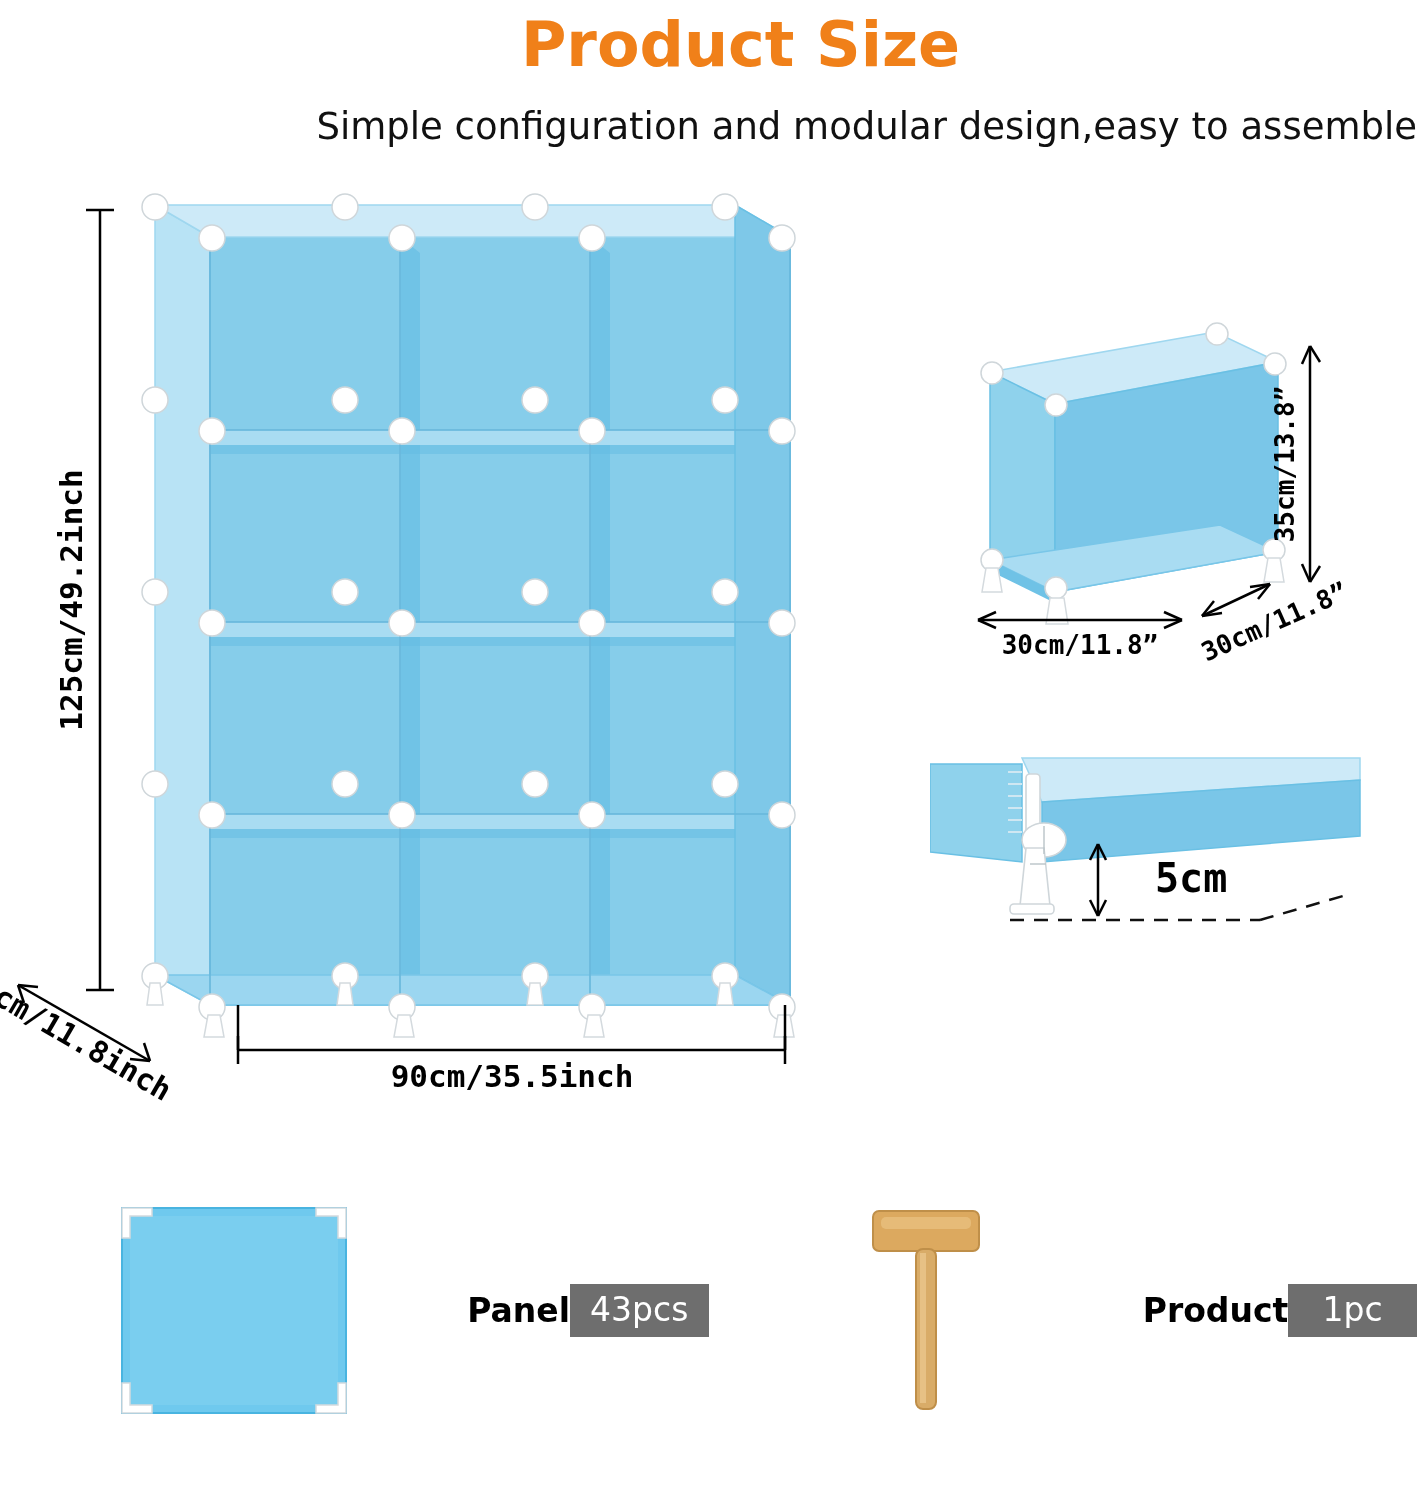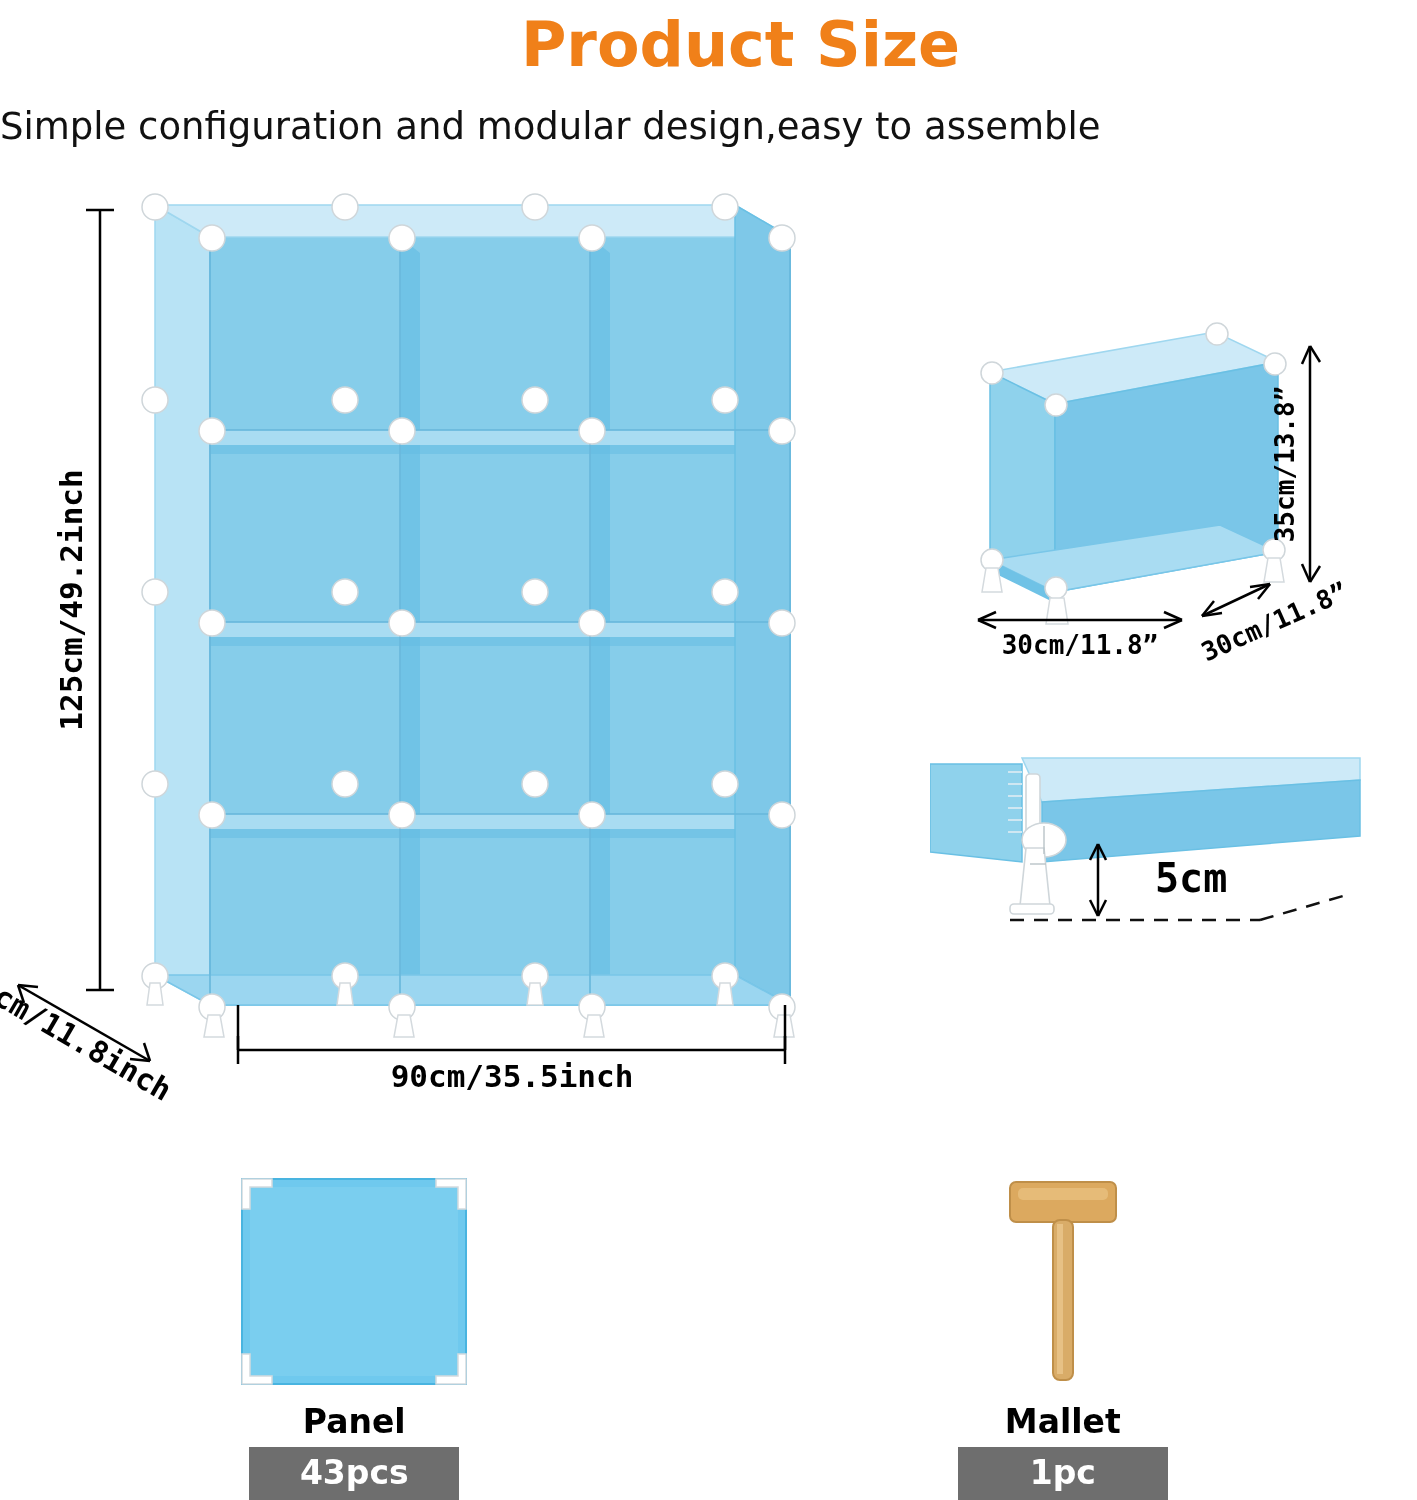--- a/index.html
+++ b/index.html
@@ -26,21 +26,21 @@
     color: #F08019;
     font-family: "DejaVu Sans", sans-serif;
     letter-spacing: 0px;
     padding-left: 32px;
   }
   .subtitle {
     position: absolute;
     top: 105px;
     left: 0;
     width: 100%;
-    text-align: left;
+    text-align: right;
     font-size: 37px;
     color: #111111;
     font-family: "DejaVu Sans", sans-serif;
   }
   
   #shelf-area {
     position: absolute;
     left: 0px;
     top: 175px;
     width: 830px;
@@ -68,21 +68,21 @@
     left: 0;
     top: 1120px;
     width: 1417px;
     height: 380px;
     display: flex;
   }
   .part {
     flex: 1 1 0;
     position: relative;
     display: flex;
-    flex-direction: column;
+    flex-direction: row;
     align-items: center;
     justify-content: flex-end;
   }
   .part-figure {
     height: 230px;
     width: 100%;
     display: flex;
     align-items: center;
     justify-content: center;
   }
@@ -91,21 +91,21 @@
     font-weight: bold;
     color: #000;
     margin-top: 6px;
     margin-bottom: 6px;
     font-family: "DejaVu Sans", sans-serif;
   }
   .part-count {
     background: #6E6E6E;
     color: #ffffff;
     font-size: 33px;
-    font-weight: bold;
+    font-weight: normal;
     padding: 6px 0 8px 0;
     width: 210px;
     text-align: center;
     font-family: "DejaVu Sans", sans-serif;
   }
   .dim-text {
     font-family: "DejaVu Sans Mono", monospace;
     font-weight: bold;
     fill: #000000;
   }
@@ -376,19 +376,19 @@
 
   <div class="part">
     <div class="part-figure">
       <svg width="170" height="215" viewBox="0 0 170 215" xmlns="http://www.w3.org/2000/svg">
         <rect x="32" y="8" width="106" height="40" rx="6" fill="#DCA95F" stroke="#bf8f49" stroke-width="2"></rect>
         <rect x="40" y="14" width="90" height="12" rx="5" fill="#E8BE7D" opacity="0.85"></rect>
         <rect x="75" y="46" width="20" height="160" rx="7" fill="#D9AC68" stroke="#bf8f49" stroke-width="2"></rect>
         <rect x="79" y="50" width="6" height="150" fill="#EDCB92" opacity="0.7"></rect>
       </svg>
     </div>
-    <div class="part-label">Mallet</div>
+    <div class="part-label">Product</div>
     <div class="part-count">1pc</div>
   </div>
 
 
 
 </div>
 
 </body></html>

